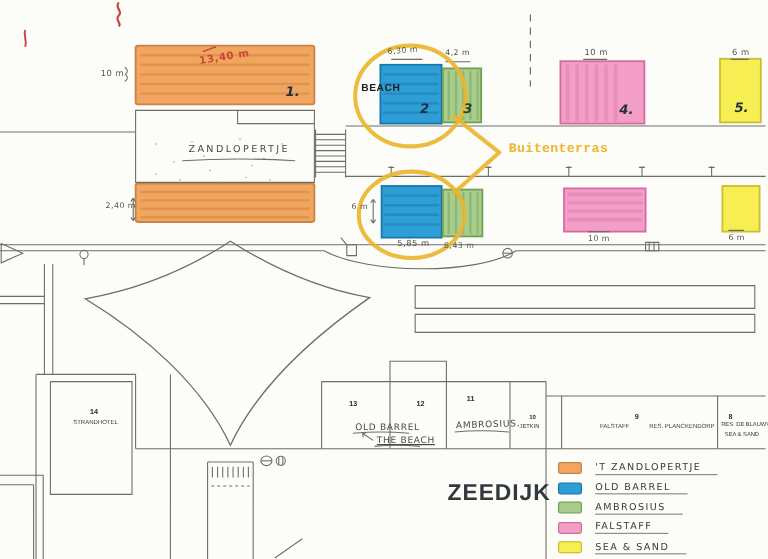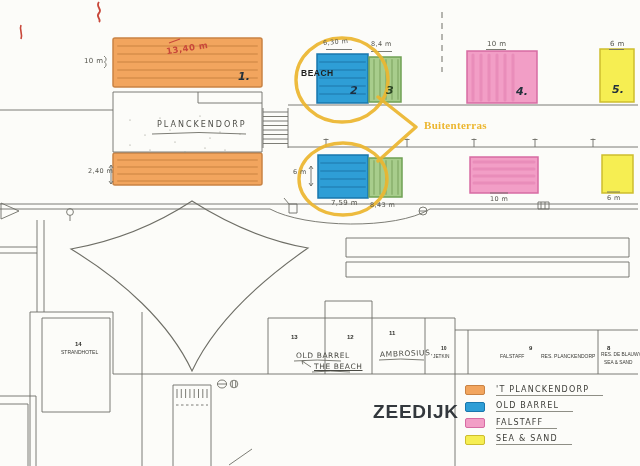--- a/index.html
+++ b/index.html
@@ -6,21 +6,21 @@
   .canvas{position:relative;width:640px;height:466px;background:#fcfcf9;overflow:hidden;
           font-family:"Liberation Sans",sans-serif;}
   svg.linework{position:absolute;left:0;top:0;}
   .lbl{position:absolute;white-space:nowrap;color:#4a4a44;line-height:1;}
   .hand{font-family:"DejaVu Sans",sans-serif;font-size:7px;letter-spacing:.4px;color:#55554e;}
   .hand8{font-family:"DejaVu Sans",sans-serif;font-size:7.5px;letter-spacing:.6px;color:#4a4a44;}
   .handsp{font-family:"DejaVu Sans",sans-serif;font-size:8px;letter-spacing:2px;color:#4f4f49;}
   .num{font-family:"DejaVu Sans",sans-serif;font-size:11px;font-weight:bold;font-style:italic;color:#23303b;}
   .rednote{font-family:"DejaVu Sans",sans-serif;font-size:8.5px;font-weight:bold;letter-spacing:.5px;}
   .strand{font-size:8.5px;font-weight:bold;letter-spacing:.5px;color:#1e1e1c;}
-  .buiten{font-family:Liberation Serif, serif;font-size:11px;font-weight:bold;letter-spacing:.3px;}
+  .buiten{font-family:Liberation Mono, monospace;font-size:11px;font-weight:bold;letter-spacing:.3px;}
   .tiny{font-size:5px;color:#3a3a36;}
   .tinyb{font-size:6px;font-weight:bold;color:#2e2e2a;}
   .tiny48{font-size:4.8px;color:#3a3a36;}
   .zeedijk{font-size:19px;font-weight:bold;letter-spacing:.8px;color:#33383d;}
   .legend{position:absolute;left:465px;top:382px;}
   .lrow{display:flex;align-items:center;height:16.5px;}
   .swatch{width:18px;height:8px;border:1px solid;border-radius:2px;margin-right:11px;flex:0 0 auto;}
   .llabel{font-family:"DejaVu Sans",sans-serif;font-size:8px;letter-spacing:1.2px;color:#3d3d38;
           border-bottom:1px solid #8f8f86;padding:0 14px 1px 0;}
   .logo{position:absolute;left:276px;top:379px;width:83px;height:81px;background:#98989a;}
@@ -123,39 +123,39 @@
     <g stroke="#ecb62f" stroke-width="3.4" fill="none" opacity=".92" stroke-linecap="round" stroke-linejoin="round">
       <ellipse cx="342" cy="80" rx="46" ry="42"></ellipse>
       <ellipse cx="343" cy="179" rx="44" ry="36"></ellipse>
       <path d="M378,97 L416,127 L378,161"></path>
     </g>
   </svg>
 
   <div class="lbl hand" style="left:84px;top:58px;">10 m</div>
   <div class="lbl rednote" style="left: 166px; top: 44px; transform: rotate(-9deg); color: rgb(200, 71, 58);">13,40 m</div>
   <div class="lbl hand" style="left:323px;top:39px;font-size:6.5px;transform:rotate(-5deg);">6,30 m</div>
-  <div class="lbl hand" style="left:371px;top:41px;font-size:6.5px;">8,4 m</div>
+  <div class="lbl hand" style="left:371px;top:41px;font-size:6.5px;">4,2 m</div>
   <div class="lbl hand" style="left:487px;top:41px;">10 m</div>
   <div class="lbl hand" style="left:610px;top:41px;">6 m</div>
   <div class="lbl hand" style="left:88px;top:168px;font-size:6.5px;text-align:center;">2,40 m</div>
   <div class="lbl hand" style="left:293px;top:169px;font-size:6.5px;">6 m</div>
-  <div class="lbl hand" style="left:331px;top:200px;">7,59 m</div>
+  <div class="lbl hand" style="left:331px;top:200px;">5,85 m</div>
   <div class="lbl hand" style="left:370px;top:202px;font-size:6.5px;">8,43 m</div>
   <div class="lbl hand" style="left:490px;top:196px;font-size:6.5px;">10 m</div>
   <div class="lbl hand" style="left:607px;top:195px;font-size:6.5px;">6 m</div>
 
   <div class="lbl num" style="left:238px;top:71px;">1.</div>
   <div class="lbl num" style="left:350px;top:85px;color:#1d2f42;">2</div>
   <div class="lbl num" style="left:386px;top:85px;color:#2c4524;">3</div>
   <div class="lbl num" style="left:516px;top:86px;">4.</div>
   <div class="lbl num" style="left:612px;top:84px;">5.</div>
 
   <div class="lbl strand" style="left:301px;top:69px;">BEACH</div>
   <div class="lbl buiten" style="left: 424px; top: 120px; color: rgb(236, 182, 47);">Buitenterras</div>
-  <div class="lbl handsp" style="left:157px;top:121px;">PLANCKENDORP</div>
+  <div class="lbl handsp" style="left:157px;top:121px;">ZANDLOPERTJE</div>
 
   <div class="lbl tinyb" style="left:75px;top:341px;">14</div>
   <div class="lbl tiny" style="left:61px;top:350px;">STRANDHOTEL</div>
   <div class="lbl tinyb" style="left:291px;top:334px;">13</div>
   <div class="lbl tinyb" style="left:347px;top:334px;">12</div>
   <div class="lbl tinyb" style="left:389px;top:330px;">11</div>
   <div class="lbl hand8" style="left:296px;top:352px;">OLD BARREL</div>
   <div class="lbl hand8" style="left:314px;top:363px;text-decoration:underline;">THE BEACH</div>
   <div class="lbl hand8" style="left:380px;top:350px;transform:rotate(-2deg);">AMBROSIUS.</div>
   <div class="lbl tinyb" style="left:441px;top:346px;font-size:5px;">10</div>
@@ -165,25 +165,29 @@
   <div class="lbl tiny" style="left:541px;top:354px;">RES. PLANCKENDORP</div>
   <div class="lbl tinyb" style="left:607px;top:345px;">8</div>
   <div class="lbl tiny48" style="left:601px;top:353px;">RES. DE BLAUWV</div>
   <div class="lbl tiny48" style="left:604px;top:361px;">SEA &amp; SAND</div>
 
   <div class="lbl zeedijk" style="left:373px;top:402px;">ZEEDIJK</div>
 
   <div class="legend">
     <div class="lrow">
       <span class="swatch" style="background-color: rgb(242, 165, 94); border-color: rgb(201, 131, 68);"></span>
-      <span class="llabel">'T PLANCKENDORP</span>
+      <span class="llabel">'T ZANDLOPERTJE</span>
     </div>
     <div class="lrow">
       <span class="swatch" style="background-color: rgb(46, 158, 214); border-color: rgb(25, 119, 173);"></span>
       <span class="llabel">OLD BARREL</span>
+    </div>
+    <div class="lrow">
+      <span class="swatch" style="background-color: rgb(168, 205, 140); border-color: rgb(111, 160, 84);"></span>
+      <span class="llabel">AMBROSIUS</span>
     </div>
     <div class="lrow">
       <span class="swatch" style="background-color: rgb(242, 158, 198); border-color: rgb(214, 107, 163);"></span>
       <span class="llabel">FALSTAFF</span>
     </div>
     <div class="lrow">
       <span class="swatch" style="background-color: rgb(246, 238, 82); border-color: rgb(205, 189, 46);"></span>
       <span class="llabel">SEA &amp; SAND</span>
     </div>
   </div>

